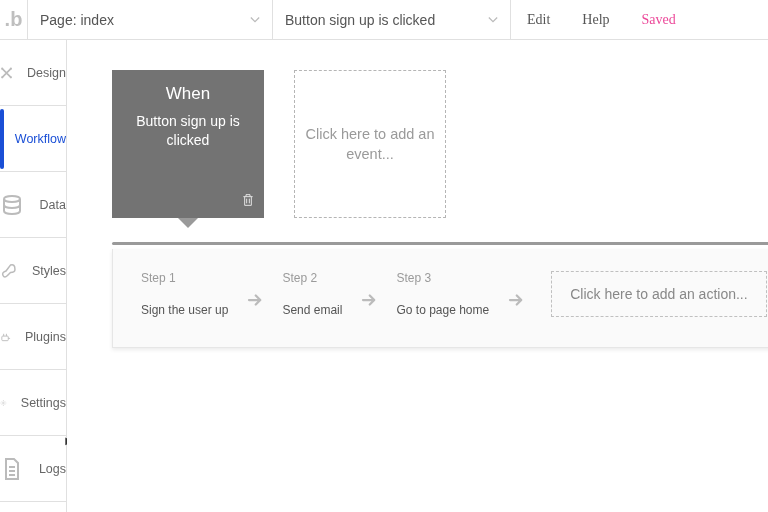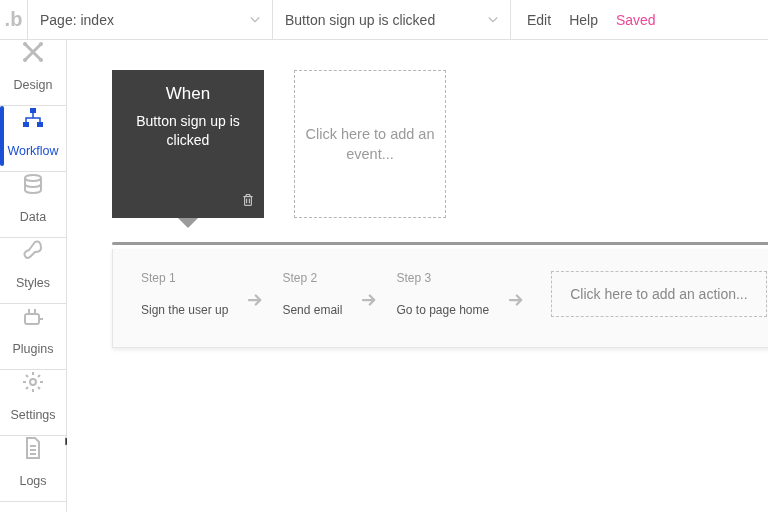--- a/index.html
+++ b/index.html
@@ -5,40 +5,40 @@
   * { box-sizing: border-box; margin: 0; padding: 0; }
   html, body { width: 768px; height: 512px; font-family: Arial, Helvetica, sans-serif; background: #fff; overflow: hidden; }
 
   
   .topbar { height: 40px; border-bottom: 1px solid #e0e0e0; display: flex; align-items: center; }
   .logo { width: 28px; height: 40px; display: flex; align-items: center; justify-content: center; color: #bfbfbf; font-size: 20px; font-weight: bold; border-right: 1px solid #e0e0e0; }
   .top-dd { display: flex; align-items: center; justify-content: space-between; height: 40px; padding: 8px 12px; border-right: 1px solid #e0e0e0; color: #555; font-size: 14px; cursor: pointer; }
   .top-dd .chev { margin-left: 20px; color: #bbb; }
   .dd-page { width: 245px; }
   .dd-event { width: 238px; }
-  .top-links { display: flex; align-items: center; gap: 18px; padding: 0 16px; font-size: 14px; }
+  .top-links { display: flex; align-items: center; gap: 32px; padding: 0 16px; font-size: 14px; font-family: Liberation Serif, serif; }
   .top-links .lnk { color: #555; cursor: pointer; }
   .top-links .saved { color: #ec4899; }
 
   
   .shell { display: flex; height: calc(512px - 40px); }
   .sidebar { width: 67px; border-right: 1px solid #e0e0e0; background: #fff; display: flex; flex-direction: column; position: relative; }
-  .side-item { height: 66px; border-bottom: 1px solid #e0e0e0; display: flex; flex-direction: column; align-items: center; justify-content: flex-start; gap: 14px; color: #888; font-size: 12px; cursor: pointer; }
+  .side-item { height: 66px; border-bottom: 1px solid #e0e0e0; display: flex; flex-direction: row; align-items: center; justify-content: space-between; gap: 14px; color: #888; font-size: 12px; cursor: pointer; }
   .side-item.active { color: #1a4fd6; }
   .side-item.active .side-active-bar { position: absolute; left: 0; width: 4px; height: 60px; background: #1a4fd6; border-radius: 2px; }
   .side-item svg { width: 24px; height: 24px; }
   .side-label { font-size: 12.5px; color: #666; }
   .side-item.active .side-label { color: #1a4fd6; }
   .side-expand { position: absolute; right: -7px; top: 395px; font-size: 10px; color: #333; }
 
   
   .canvas { flex: 1; background: #fff; position: relative; padding: 30px 0 0 45px; overflow: hidden; }
 
   .events-row { display: flex; gap: 30px; }
-  .event-card { width: 152px; height: 148px; background: #404040; color: #fff; position: relative; display: flex; flex-direction: column; align-items: center; padding-top: 14px; }
+  .event-card { width: 152px; height: 148px; background: #737373; color: #fff; position: relative; display: flex; flex-direction: column; align-items: center; padding-top: 14px; }
   .event-card .when { font-size: 17px; font-weight: 400; margin-bottom: 8px; }
   .event-card .cond { font-size: 14px; text-align: center; line-height: 1.35; padding: 0 12px; }
   .event-card .trash { position: absolute; bottom: 6px; right: 8px; opacity: 0.8; }
   .event-card .trash svg { width: 16px; height: 16px; }
   .event-card::after { content: ""; position: absolute; bottom: -10px; left: 50%; transform: translateX(-50%); border-left: 10px solid transparent; border-right: 10px solid transparent; border-top: 10px solid #9a9a9a; }
 
   .add-event { width: 152px; height: 148px; border: 1px dashed #b5b5b5; color: #9a9a9a; display: flex; align-items: center; justify-content: center; text-align: center; font-size: 14.5px; line-height: 1.4; cursor: pointer; }
 
   .divider { height: 3px; background: #9a9a9a; margin: 24px 0 0 0; width: 720px; border-radius: 2px; }
 

